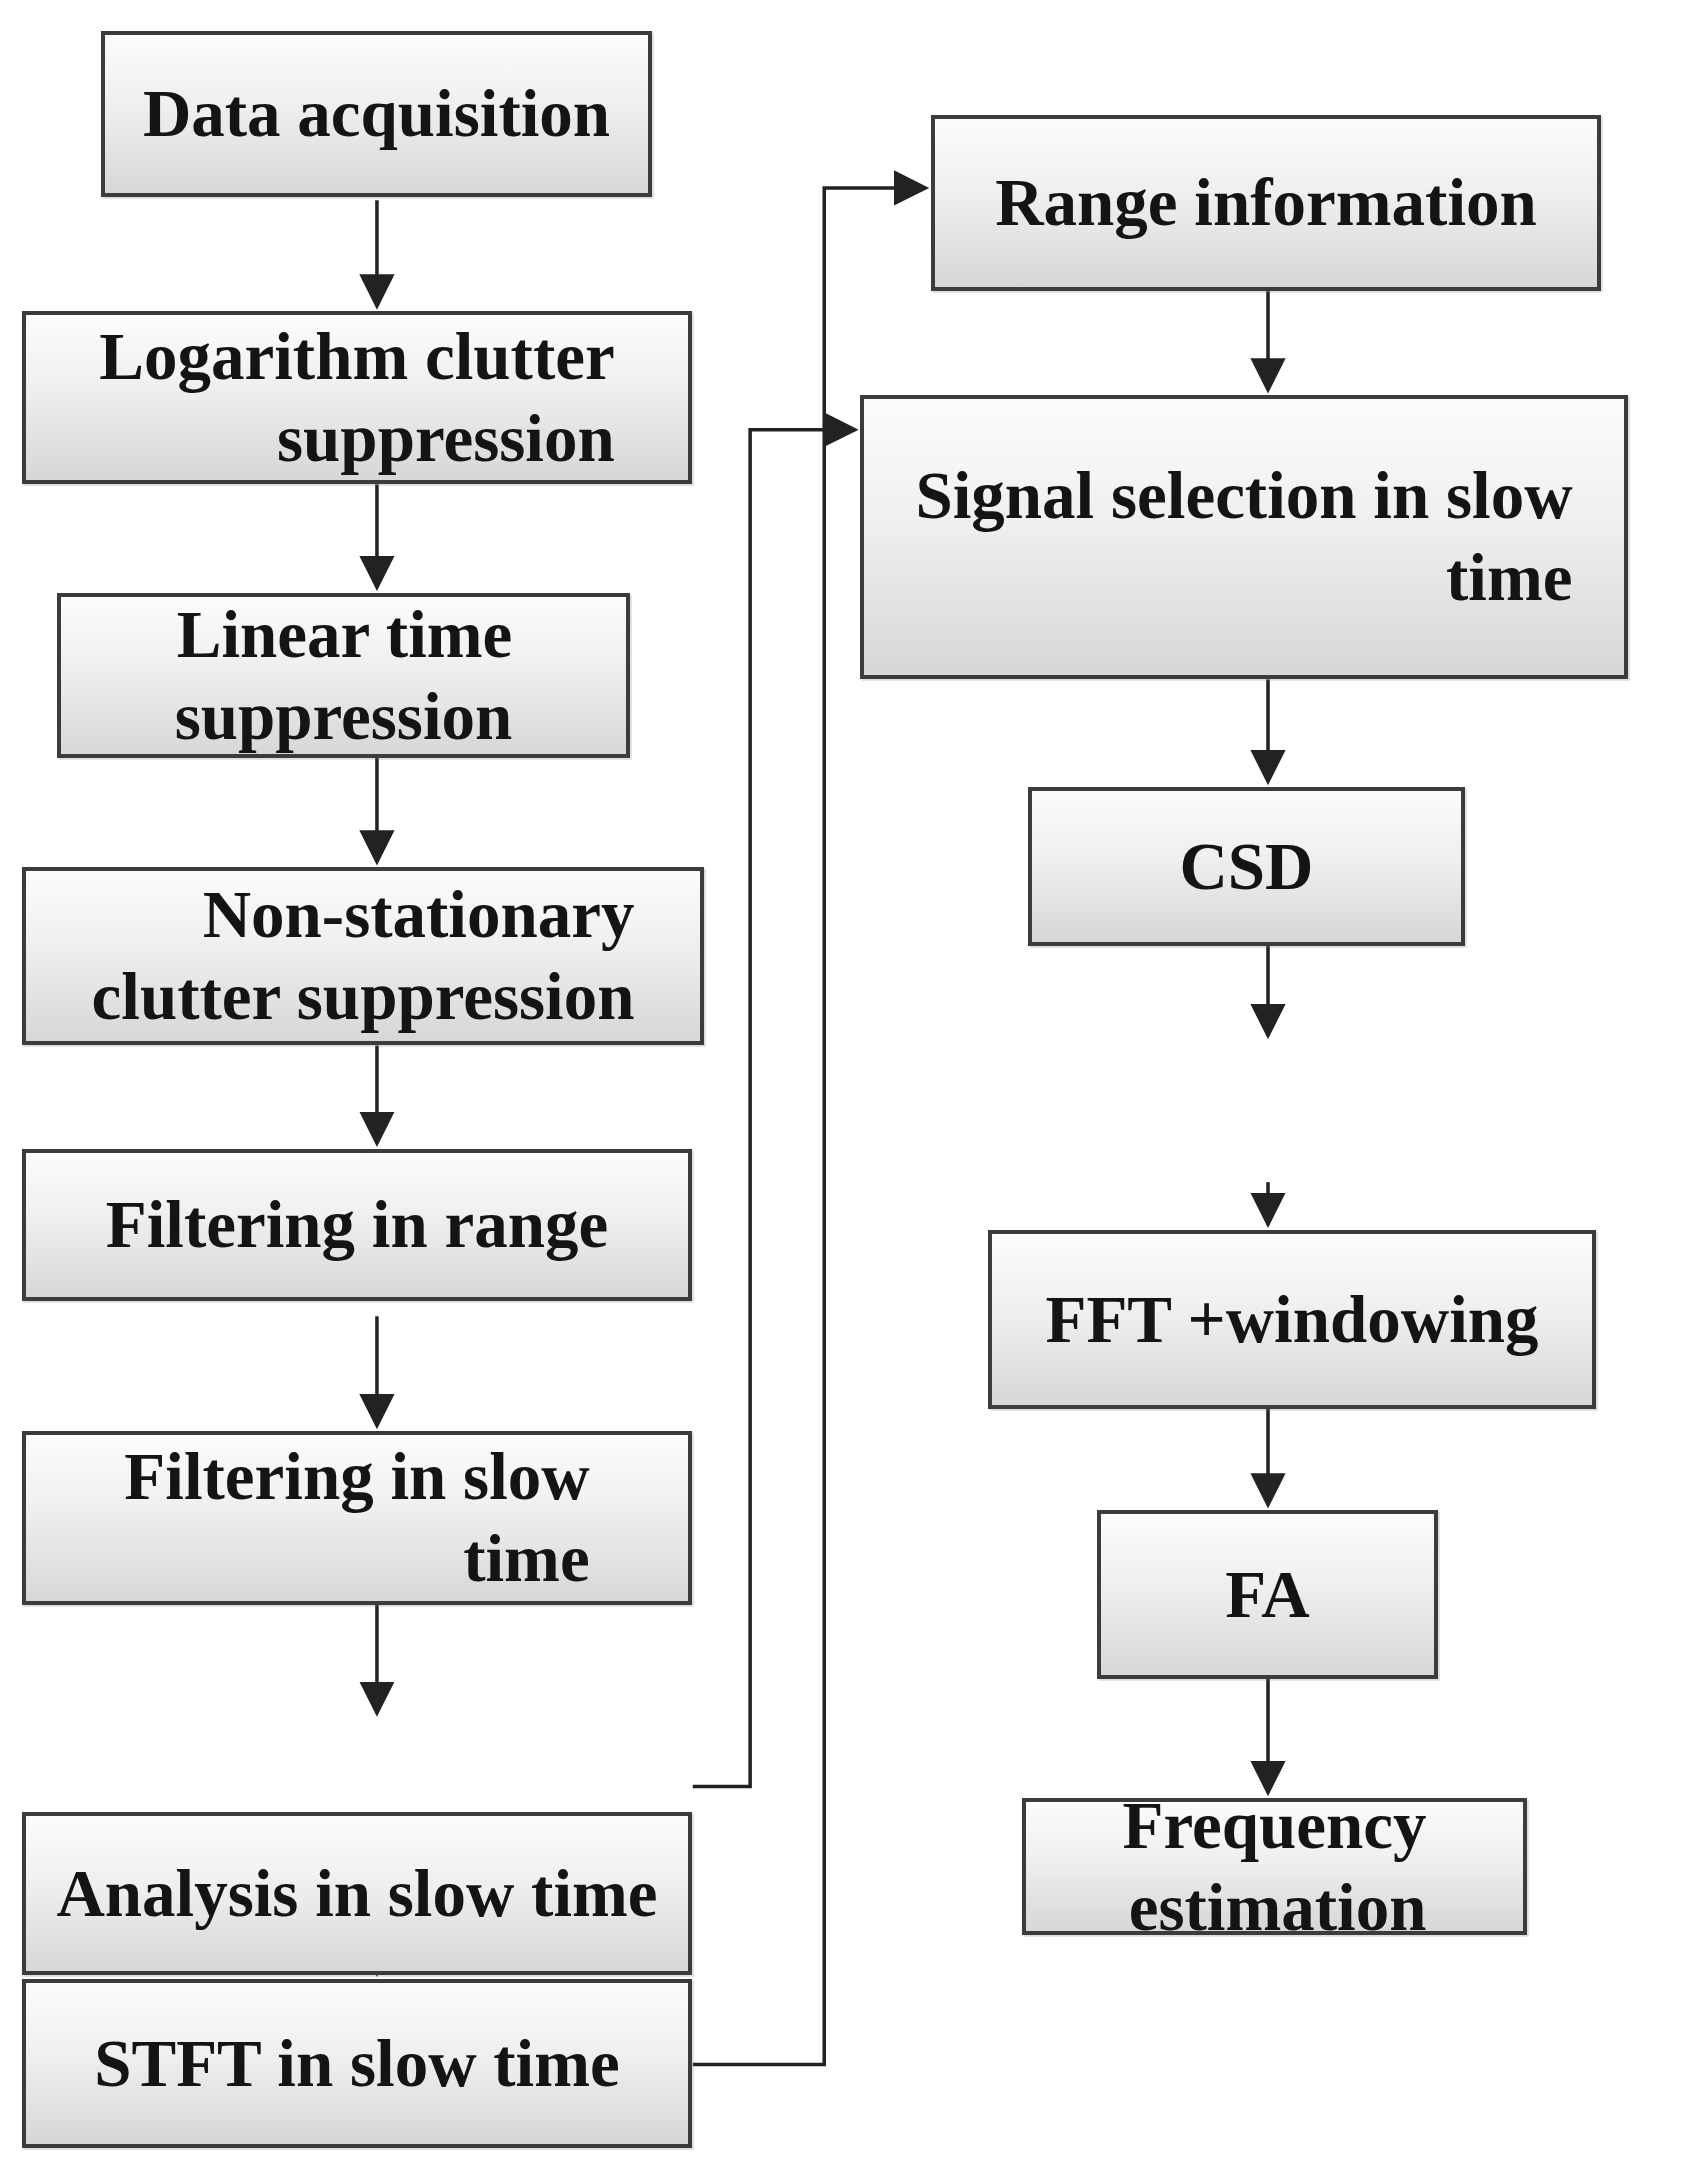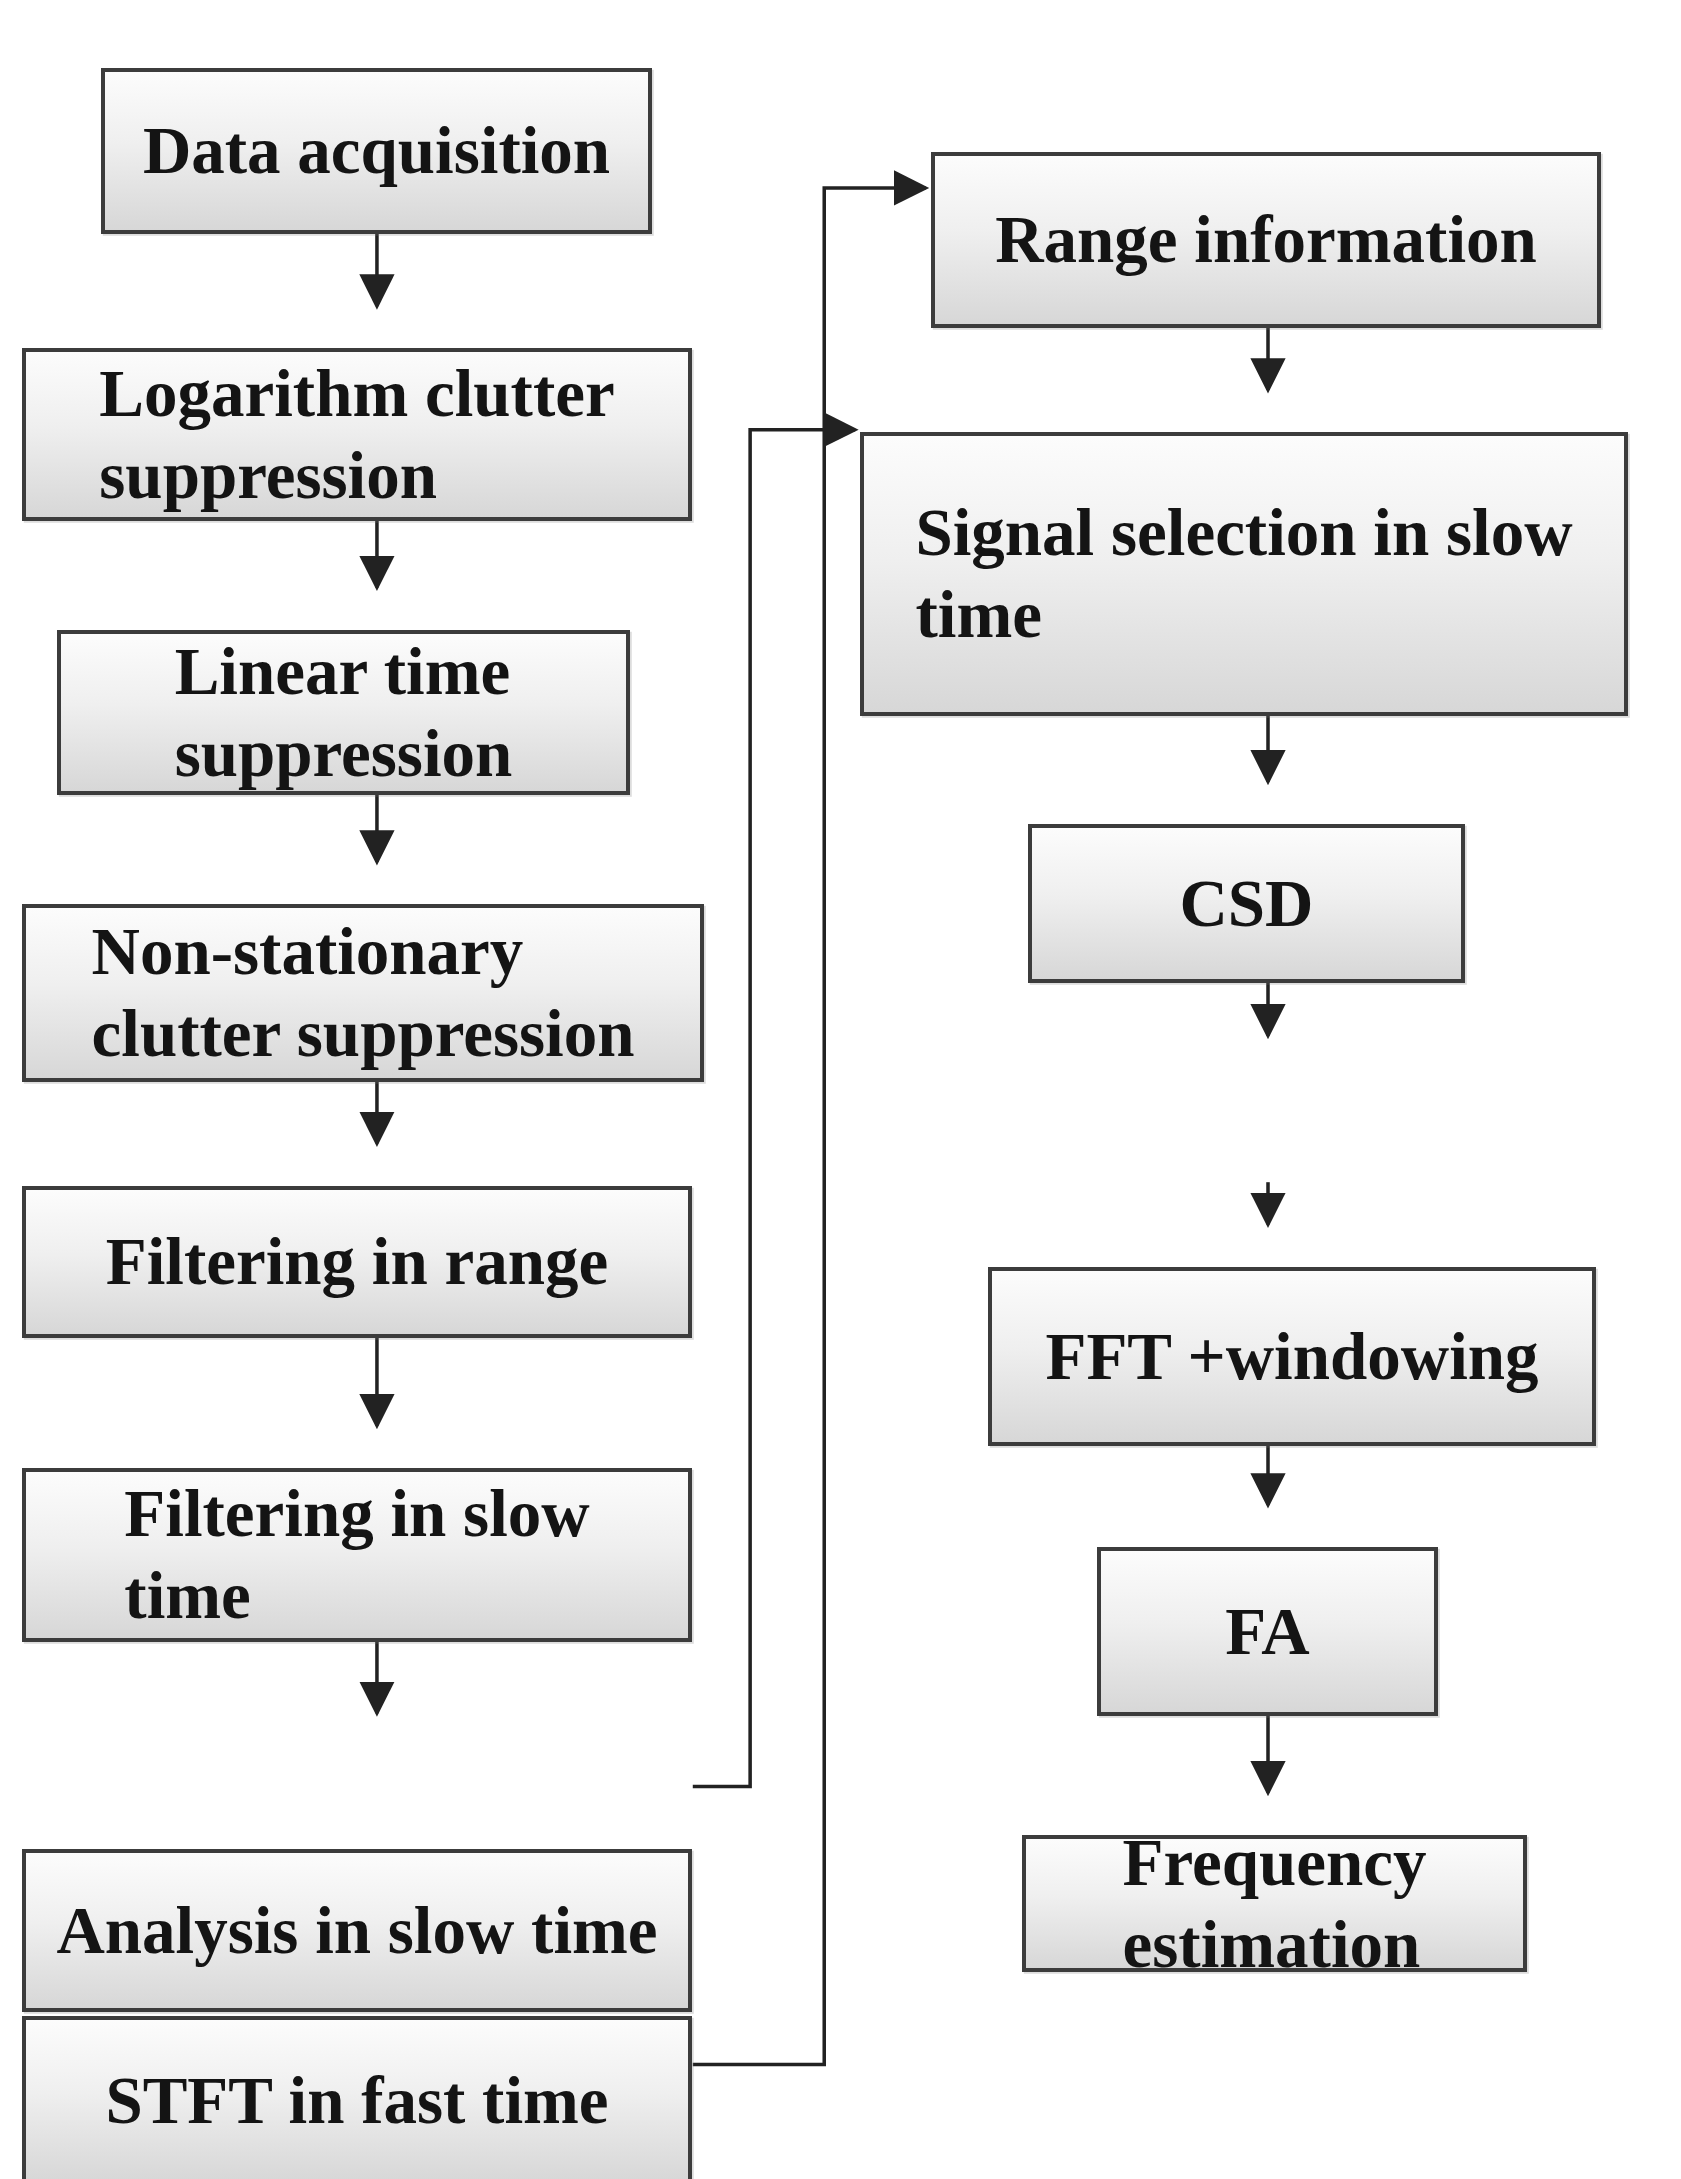--- a/index.html
+++ b/index.html
@@ -24,23 +24,22 @@
     pointer-events: none;
   }
   .box {
     position: absolute;
     box-sizing: border-box;
     border: 4.4px solid #3c3c3c;
     background: linear-gradient(180deg, #fcfcfc 0%, #efefef 45%, #d7d7d7 100%);
     display: flex;
     align-items: center;
     justify-content: center;
-    text-align: left;
+    text-align: right;
     box-shadow: 1.8px 1.8px 0 rgba(120,120,120,0.25);
-    margin-top: 37px;
   }
   .box.light {
     border: 2.6px solid #a8a8a8;
     box-shadow: none;
   }
   .box-label {
     display: block;
     white-space: pre-line;
     font-weight: bold;
     font-size: 67px;
@@ -109,21 +108,21 @@
   <div class="box" style="left:22px; top:1431px; width:670px; height:174px">
     <span class="box-label">Filtering in slow
 time</span>
   </div>
 
   <div class="box" style="left:22px; top:1812px; width:670px; height:163px">
     <span class="box-label">Analysis in slow time</span>
   </div>
 
   <div class="box" style="left:22px; top:1979px; width:670px; height:169px">
-    <span class="box-label">STFT in fast time</span>
+    <span class="box-label">STFT in slow time</span>
   </div>
 
   <div class="box" style="left:931px; top:115px; width:670px; height:176px">
     <span class="box-label">Range information</span>
   </div>
 
   <div class="box" style="left:860px; top:395px; width:768px; height:284px">
     <span class="box-label">Signal selection in slow
 time</span>
   </div>

